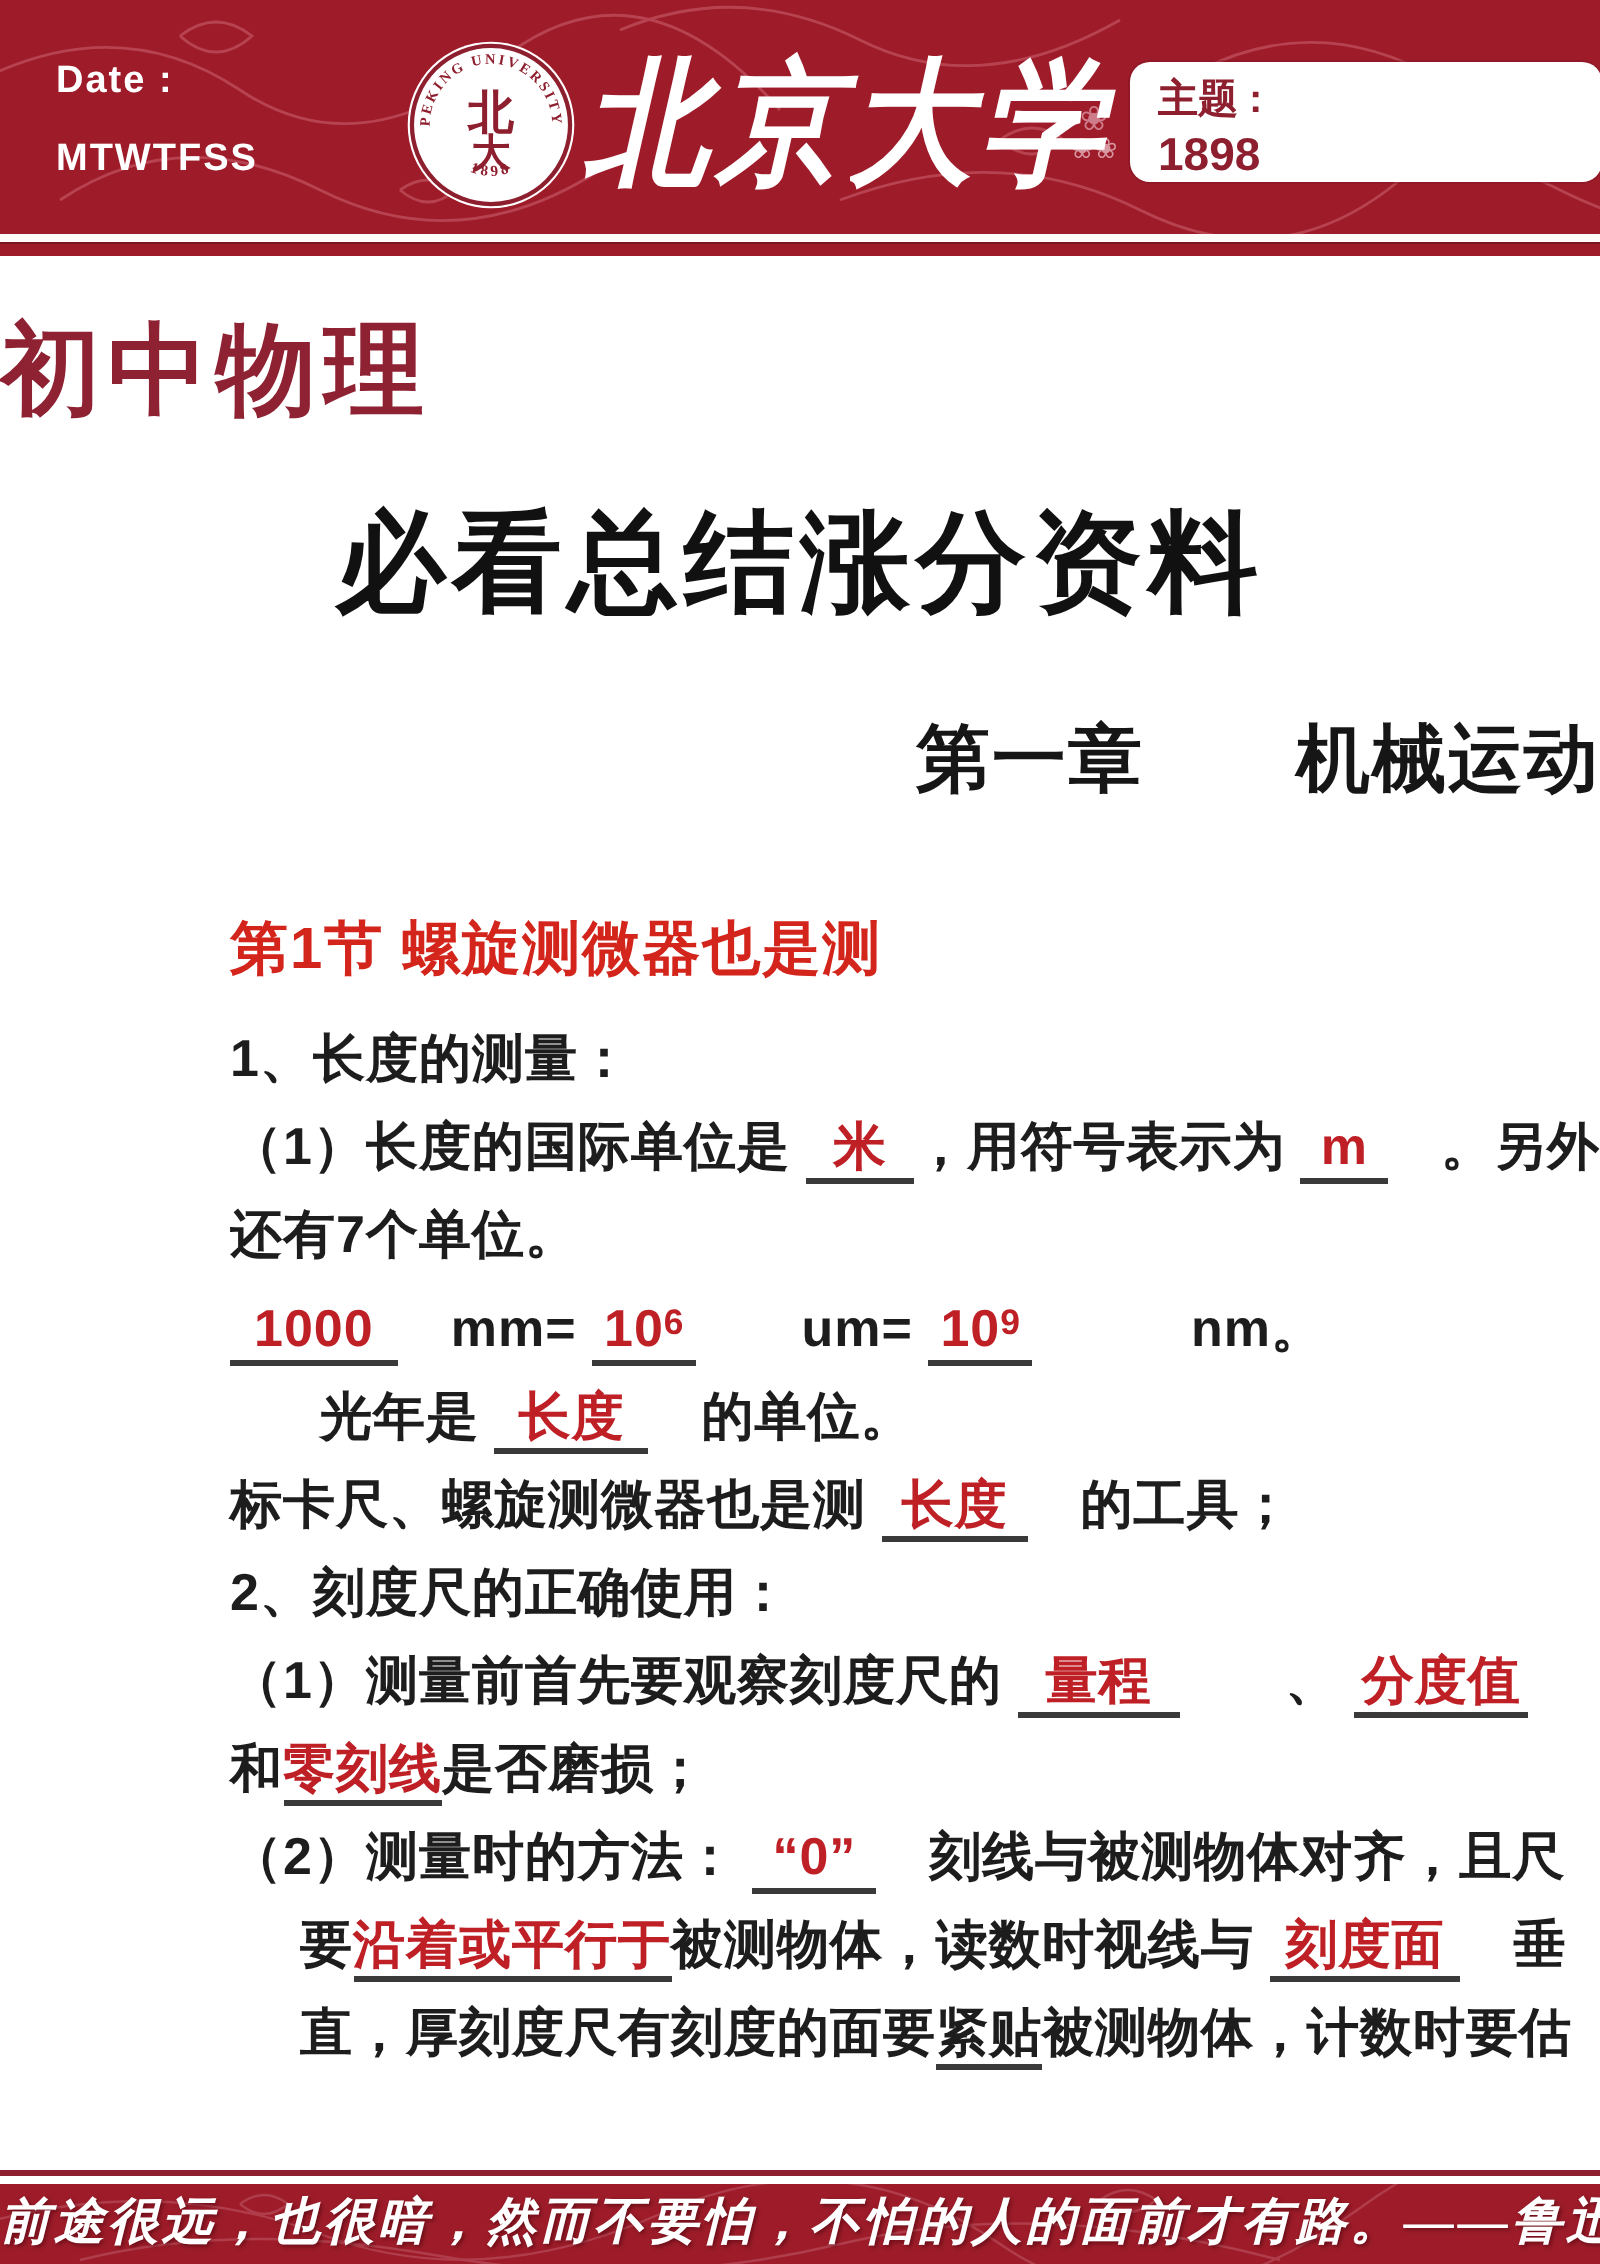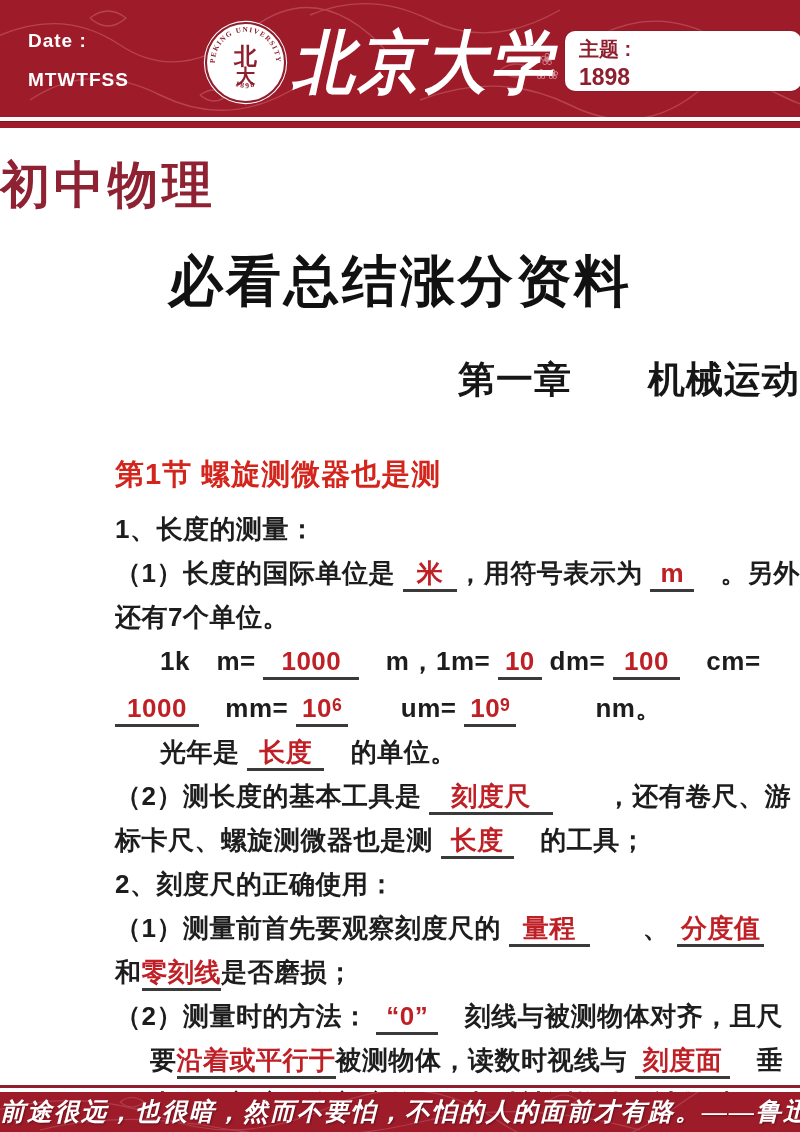--- a/index.html
+++ b/index.html
@@ -146,24 +146,22 @@
     <div class="title-subject">初中物理</div>
     <div class="title-main">必看总结涨分资料</div>
     <div class="title-chapter">第一章　　机械运动</div>
 
     <div class="section-heading">第1节 螺旋测微器也是测</div>
 
     <div>
         <div class="line b"><span>1、长度的测量：</span></div>
         <div class="line"><span>（1）长度的国际单位是 </span><span class="blank" style="padding-left: 14px; padding-right: 14px;">米</span><span>，用符号表示为 </span><span class="blank" style="padding-left: 10px; padding-right: 10px;">m</span><span>　。另外</span></div>
         <div class="line"><span>还有7个单位。</span></div>
-        <div class="line ind1"><span>1k　m= </span><span class="blank" style="padding-left: 18px; padding-right: 18px;">1000</span><span>　m，1m= </span><span class="blank" style="padding-left: 7px; padding-right: 7px;">10</span><span> dm= </span><span class="blank" style="padding-left: 11px; padding-right: 11px;">100</span><span>　cm=</span></div>
         <div class="line"><span class="blank" style="padding-left: 12px; padding-right: 12px;">1000</span><span>　mm= </span><span class="blank" style="padding-left: 6px; padding-right: 6px;">10<sup>6</sup></span><span>　　um= </span><span class="blank" style="padding-left: 6px; padding-right: 6px;">10<sup>9</sup></span><span>　　　nm。</span></div>
         <div class="line ind1"><span>光年是 </span><span class="blank" style="padding-left: 12px; padding-right: 12px;">长度</span><span>　的单位。</span></div>
-        <div class="line"><span>（2）测长度的基本工具是 </span><span class="blank" style="padding-left: 22px; padding-right: 22px;">刻度尺</span><span>　　，还有卷尺、游</span></div>
         <div class="line"><span>标卡尺、螺旋测微器也是测 </span><span class="blank" style="padding-left: 10px; padding-right: 10px;">长度</span><span>　的工具；</span></div>
         <div class="line b"><span>2、刻度尺的正确使用：</span></div>
         <div class="line"><span>（1）测量前首先要观察刻度尺的 </span><span class="blank" style="padding-left: 14px; padding-right: 14px;">量程</span><span>　　、 </span><span class="blank" style="padding-left: 4px; padding-right: 4px;">分度值</span></div>
         <div class="line"><span>和</span><span class="blank" style="padding-left: 0px; padding-right: 0px;">零刻线</span><span>是否磨损；</span></div>
         <div class="line"><span>（2）测量时的方法： </span><span class="blank" style="padding-left: 10px; padding-right: 10px;">“0”</span><span>　刻线与被测物体对齐，且尺</span></div>
         <div class="line hang"><span>要</span><span class="blank" style="padding-left: 0px; padding-right: 0px;">沿着或平行于</span><span>被测物体，读数时视线与 </span><span class="blank" style="padding-left: 8px; padding-right: 8px;">刻度面</span><span>　垂</span></div>
         <div class="line hang"><span>直，厚刻度尺有刻度的面要</span><span class="ul">紧贴</span><span>被测物体，计数时要估</span></div>
       </div>
 
   </div>

